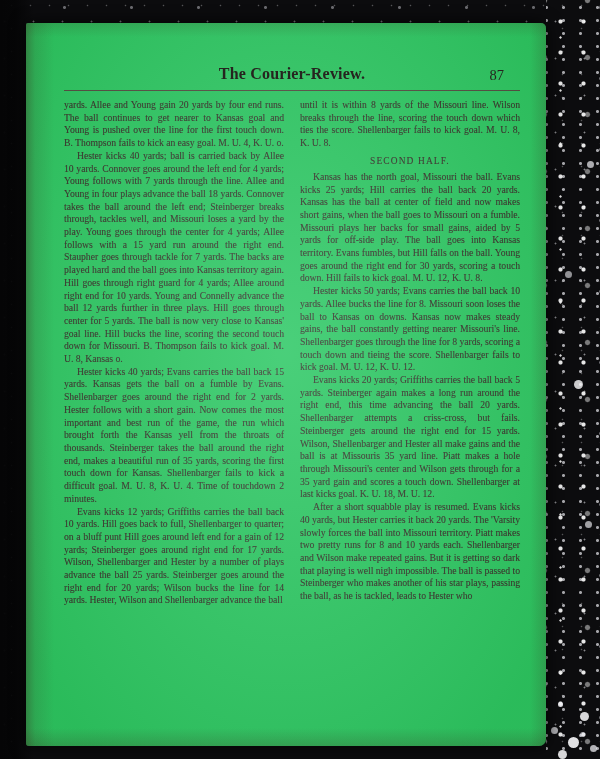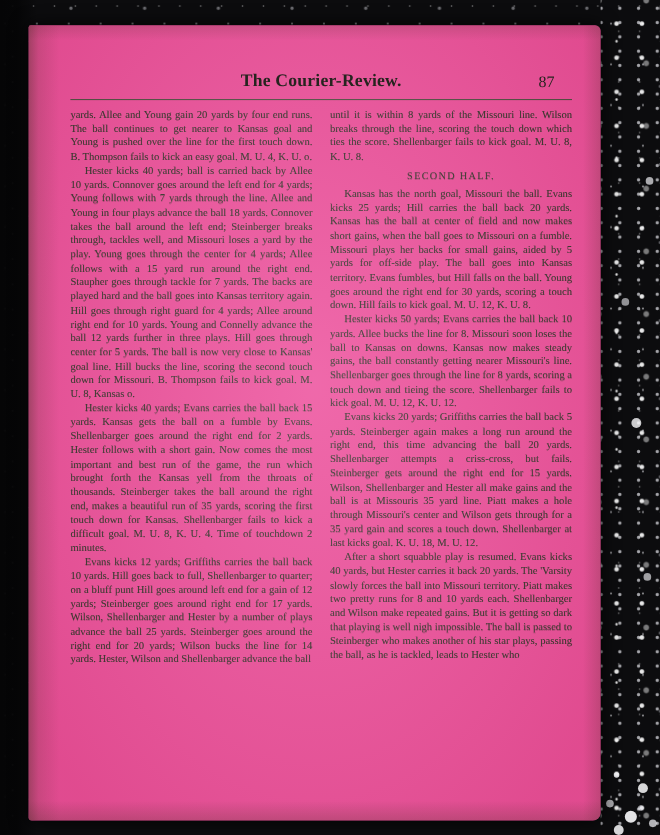--- a/index.html
+++ b/index.html
@@ -54,21 +54,21 @@
 
   
   .spine {
     position: absolute; left: 0; top: 0; width: 34px; height: 100%;
     background: linear-gradient(90deg, #050506 0%, rgba(5,5,6,0.9) 45%, rgba(5,5,6,0) 100%);
   }
 
   
   .page {
     position: absolute; left: 26px; top: 23px; width: 520px; height: 723px;
-    background: #ec4899;
+    background: #22c55e;
     border-radius: 2px 5px 7px 3px;
     box-shadow: 0 0 16px rgba(0,0,0,0.85);
     overflow: hidden;
   }
   .page::before {
     content: ""; position: absolute; inset: 0; pointer-events: none;
     background:
       linear-gradient(90deg, rgba(59,45,28,0.38) 0px, rgba(59,45,28,0.14) 9px, rgba(59,45,28,0) 28px),
       linear-gradient(270deg, rgba(59,45,28,0.2) 0px, rgba(59,45,28,0) 16px),
       linear-gradient(180deg, rgba(59,45,28,0.16) 0px, rgba(59,45,28,0) 14px),

